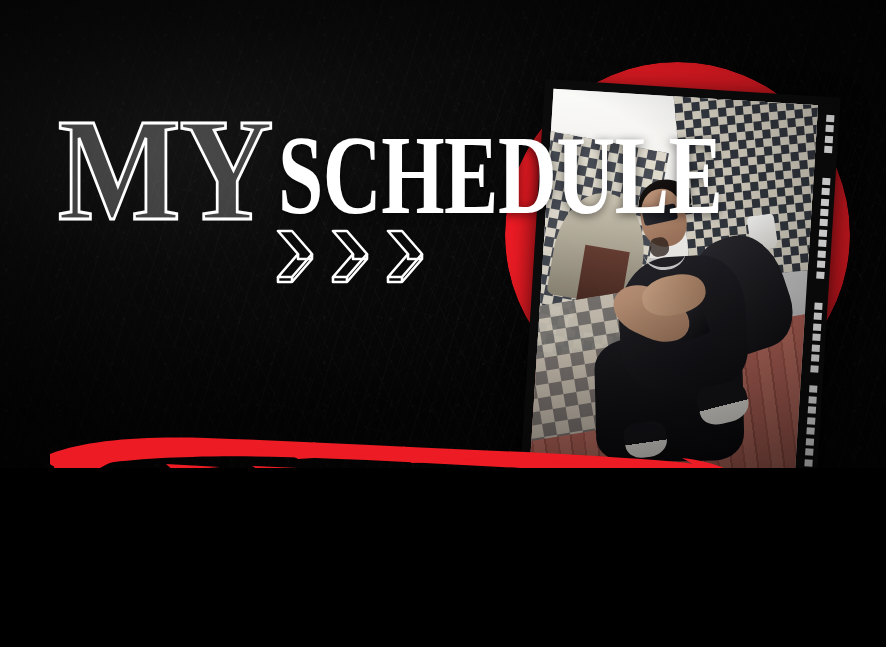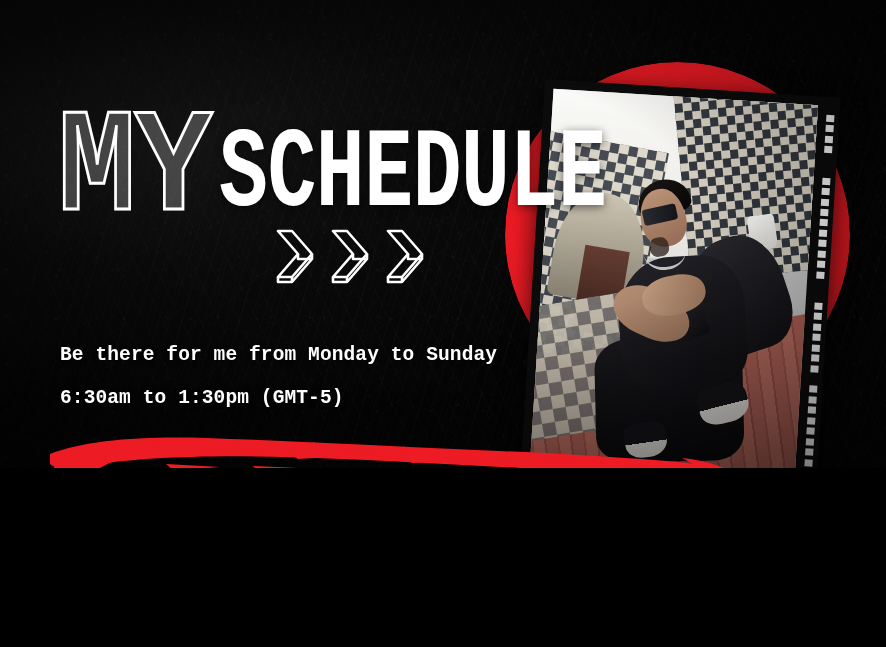--- a/index.html
+++ b/index.html
@@ -10,21 +10,21 @@
     overflow: hidden;
     background: #000;
   }
 
   #poster {
     position: relative;
     width: 886px;
     height: 468px;
     background: #060606;
     overflow: hidden;
-    font-family: Liberation Mono, monospace;
+    font-family: Liberation Serif, serif;
   }
 
   
   .bg-base {
     position:absolute; inset:0;
     background:
       radial-gradient(ellipse 70% 60% at 18% 30%, #141414 0%, #0a0a0a 45%, #040404 100%),
       #070707;
   }
   .bg-scratch {
@@ -467,24 +467,20 @@
       <svg viewBox="0 0 46 58" width="46" height="58">
         <g fill="none" stroke="#ffffff" stroke-width="2.6" stroke-linejoin="round">
           <path d="M6 3 L20 3 L40 26 L20 49 L6 49 L26 26 Z"></path>
           <path d="M6 49 L6 54 L20 54 L40 31 L40 26"></path>
           <path d="M20 49 L20 54"></path>
           <path d="M26 26 L26 31 L40 31"></path>
         </g>
       </svg>
     </div>
 
-  <div class="copy">
-    <div class="copy-line">Be there for me from Monday to Sunday</div>
-    <div class="copy-line">6:30am to 1:30pm (GMT-5)</div>
-  </div>
 
   <svg class="brush" viewBox="0 0 680 72" preserveAspectRatio="none" aria-hidden="true">
     <g fill="#ED1B24">
       <path d="M4 30 C40 16 96 12 160 14 C250 17 340 22 430 26 C505 29 570 33 632 38
                C652 40 666 43 676 46 C660 49 630 50 596 49 C520 47 440 42 360 38
                C282 34 206 31 146 33 C100 34 58 38 30 44 C18 46 8 44 4 40 Z"></path>
       <path d="M10 34 C34 24 72 20 118 21 C92 28 64 36 48 48 C38 55 26 58 16 54 C8 50 6 41 10 34 Z"></path>
       <path d="M150 24 l70 2 -58 5 z"></path>
       <path d="M236 26 l96 4 -80 5 z"></path>
       <path d="M352 31 l84 4 -70 4 z"></path>

